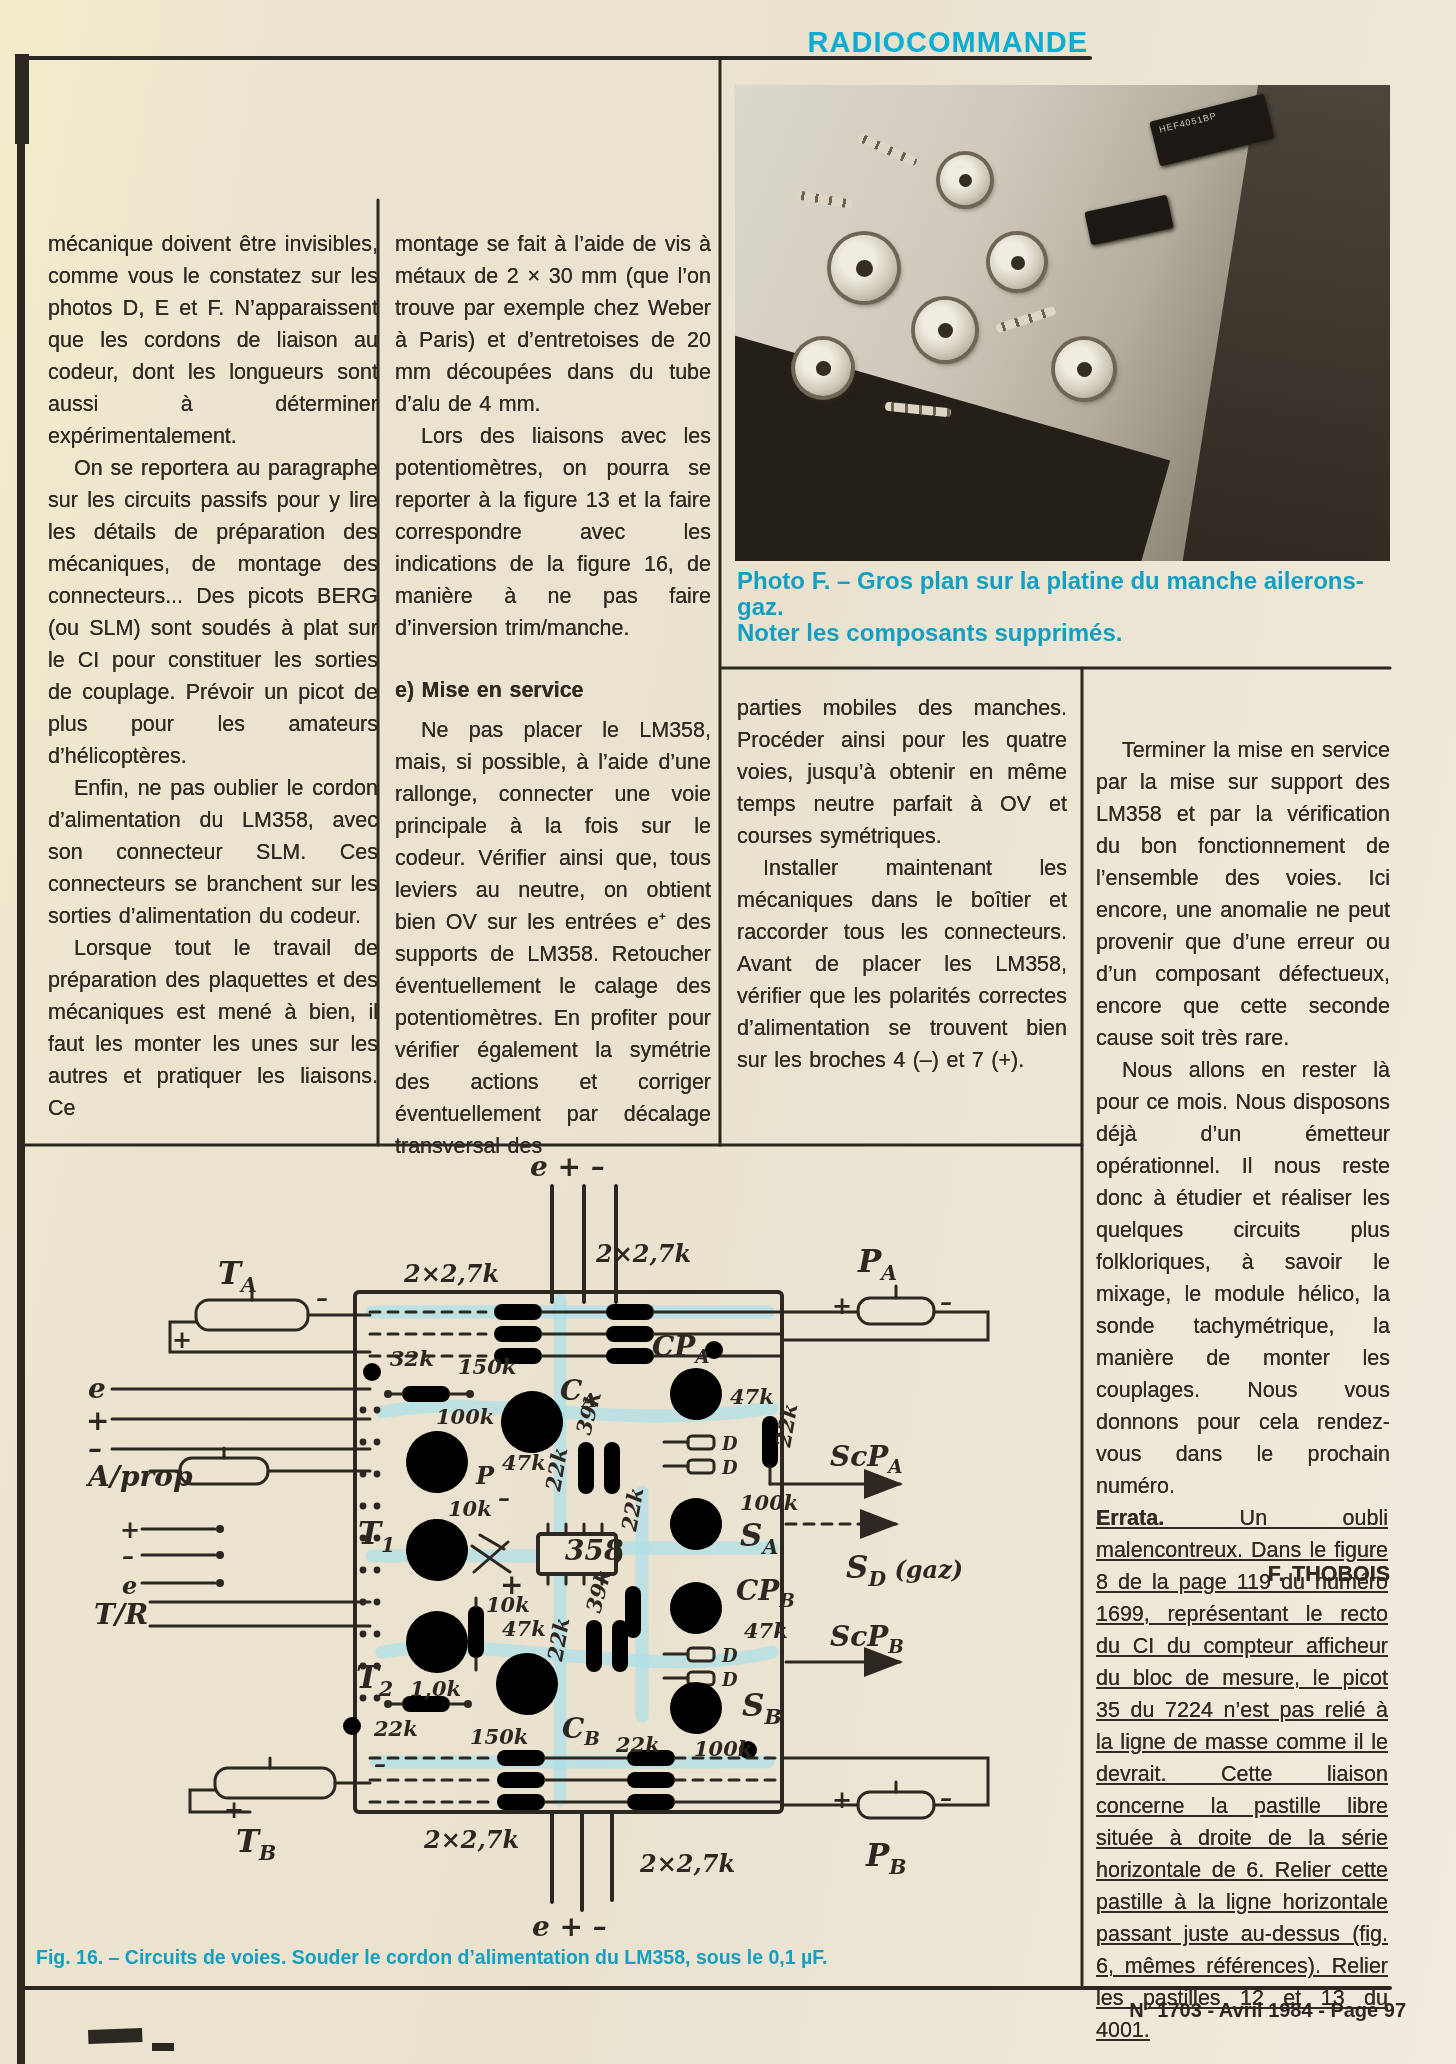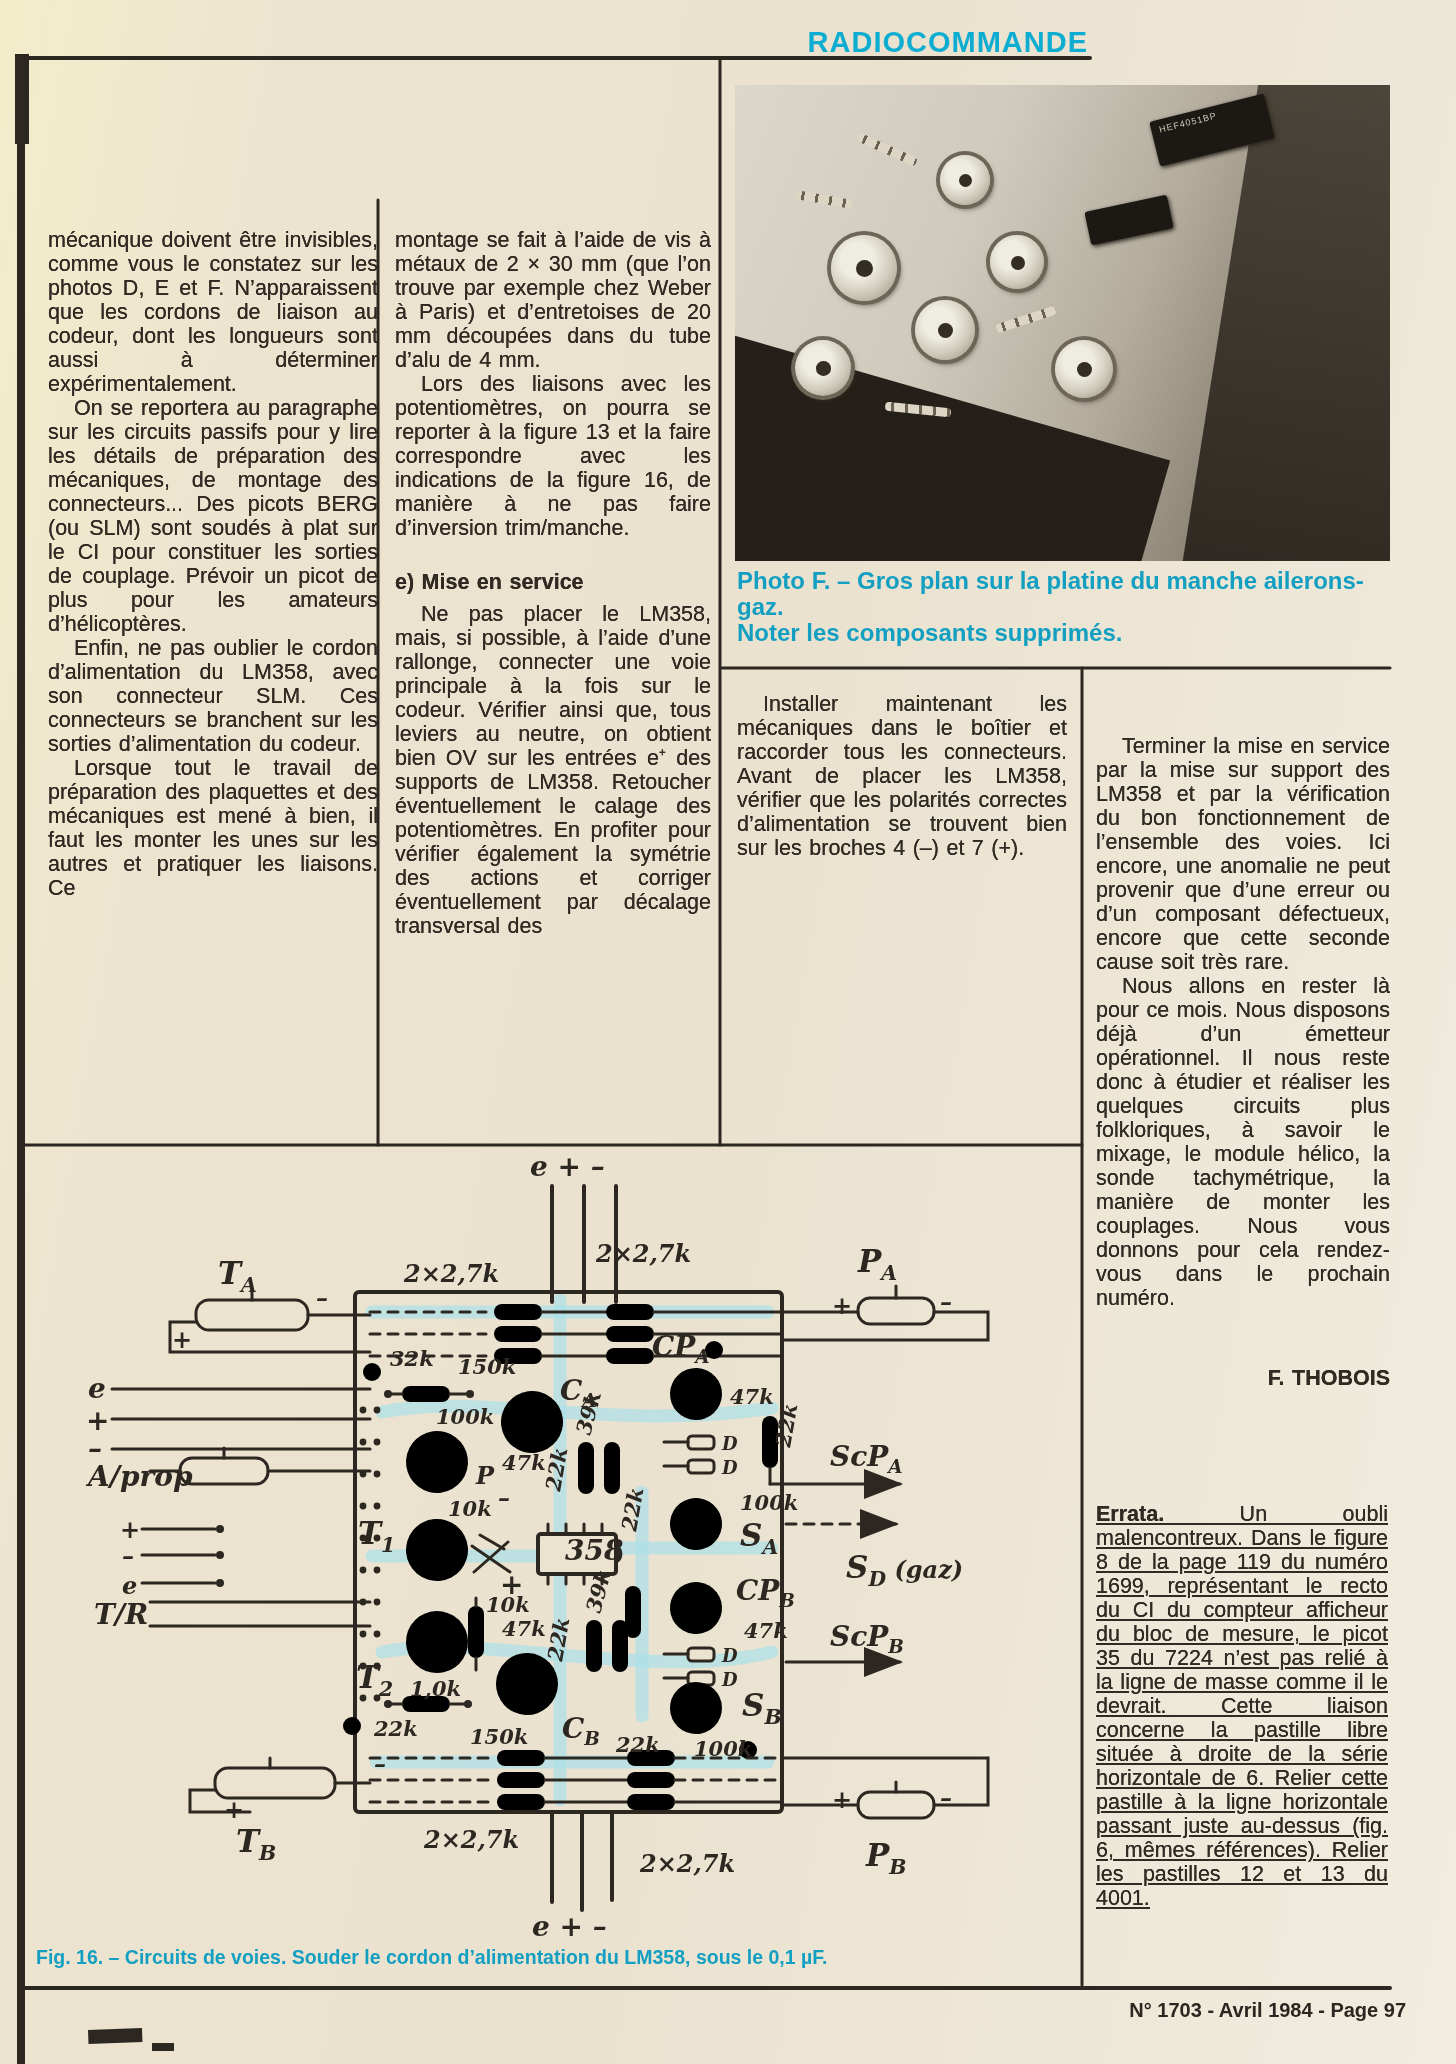--- a/index.html
+++ b/index.html
@@ -6,21 +6,21 @@
   .page{position:relative;width:1456px;height:2064px;overflow:hidden;
     background:linear-gradient(100deg,#f4edcb 0%,#ece4cf 16%,#eae2cf 50%,#efe9da 86%,#f1ecdf 100%);
     font-family:"Liberation Sans",sans-serif;color:#2d2721;}
   .abs{position:absolute;}
   
   .mag-title{position:absolute;top:26px;left:0;width:1088px;text-align:right;
     font-size:29px;font-weight:bold;letter-spacing:1px;color:#0cadd1;}
   .footer{position:absolute;top:1999px;left:18px;width:1388px;text-align:right;
     font-size:20px;font-weight:bold;color:#2b2620;}
   
-  .col{position:absolute;font-size:21.5px;line-height:24px;text-align:justify;
+  .col{position:absolute;font-size:21.5px;line-height:32px;text-align:justify;
     word-spacing:1.5px;color:#302a23;text-shadow:0 0 .4px #302a23;}
   .col p{margin:0;text-indent:26px;}
   .col p.ni{text-indent:0;}
   .subhead{font-weight:bold;margin:30px 0 8px 0 !important;text-indent:0 !important;text-align:left;}
   .signature{margin-top:56px !important;text-indent:0 !important;text-align:right;font-weight:bold;}
   
   .photo{position:absolute;left:735px;top:85px;width:655px;height:476px;overflow:hidden;
     background:linear-gradient(112deg,#dbd7cb 0%,#cfcabc 34%,#b3ac9d 58%,#847c6d 80%,#60584b 100%);}
   .photo div{position:absolute;}
   .ph-wedge{left:-60px;bottom:-150px;width:460px;height:320px;background:#241f18;transform:rotate(16deg);}
@@ -90,20 +90,21 @@
   </div>
 
   <div class="col" style="left:395px;top:228px;width:316px;">
     <p class="ni">montage se fait à l’aide de vis à métaux de 2 × 30 mm (que l’on trouve par exemple chez Weber à Paris) et d’entretoises de 20 mm découpées dans du tube d’alu de 4 mm.</p>
     <p>Lors des liaisons avec les potentiomètres, on pourra se reporter à la figure 13 et la faire correspondre avec les indications de la figure 16, de manière à ne pas faire d’inversion trim/manche.</p>
     <p class="subhead">e)  Mise en service</p>
     <p>Ne pas placer le LM358, mais, si possible, à l’aide d’une rallonge, connecter une voie principale à la fois sur le codeur. Vérifier ainsi que, tous leviers au neutre, on obtient bien OV sur les entrées e⁺ des supports de LM358. Retoucher éventuellement le calage des potentiomètres. En profiter pour vérifier également la symétrie des actions et corriger éventuellement par décalage transversal des</p>
   </div>
 
   <div class="col" style="left:737px;top:692px;width:330px;">
+    <p class="ni">parties mobiles des manches. Procéder ainsi pour les quatre voies, jusqu’à obtenir en même temps neutre parfait à OV et courses symétriques.</p>
     <p>Installer maintenant les mécaniques dans le boîtier et raccorder tous les connecteurs. Avant de placer les LM358, vérifier que les polarités correctes d’alimentation se trouvent bien sur les broches 4 (–) et 7 (+).</p>
   </div>
 
   <div class="col" style="left:1096px;top:690px;width:294px;margin-top:44px;">
     <p>Terminer la mise en service par la mise sur support des LM358 et par la vérification du bon fonctionnement de l’ensemble des voies. Ici encore, une anomalie ne peut provenir que d’une erreur ou d’un composant défectueux, encore que cette seconde cause soit très rare.</p>
     <p>Nous allons en rester là pour ce mois. Nous disposons déjà d’un émetteur opérationnel. Il nous reste donc à étudier et réaliser les quelques circuits plus folkloriques, à savoir le mixage, le module hélico, la sonde tachymétrique, la manière de monter les couplages. Nous vous donnons pour cela rendez-vous dans le prochain numéro.</p>
     <p class="signature">F. THOBOIS</p>
   </div>
 
   <div class="col" style="left:1096px;top:1502px;width:292px;text-decoration:underline;">

